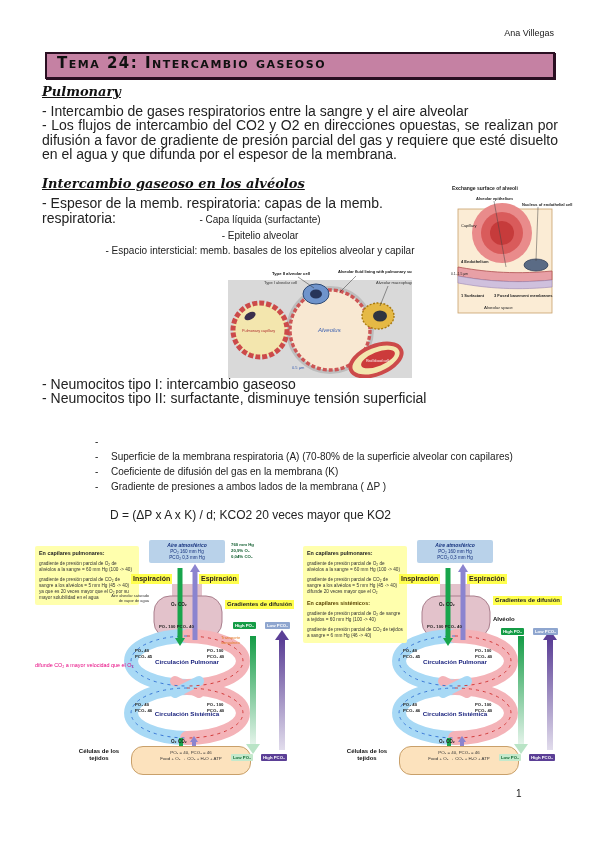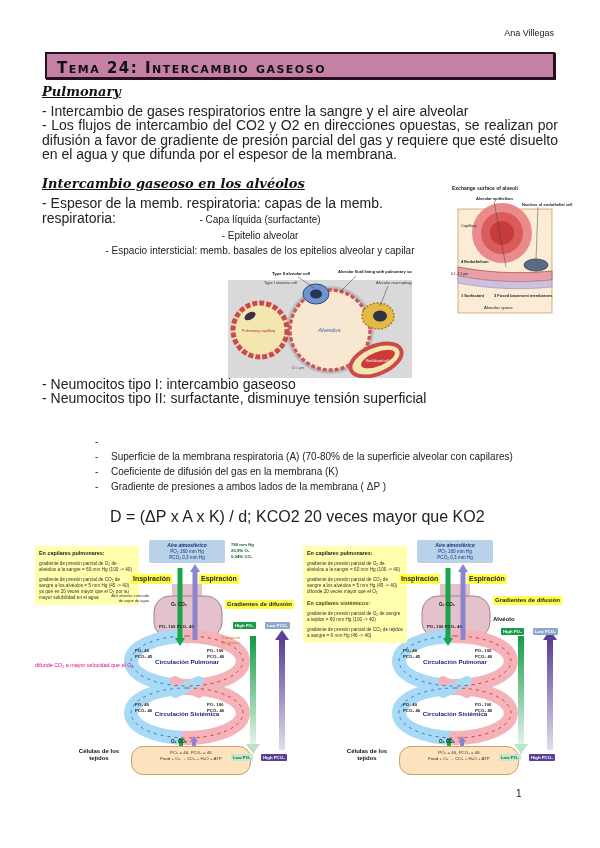--- a/index.html
+++ b/index.html
@@ -1,31 +1,31 @@
 <!DOCTYPE html>
 <html><head>
 <meta charset="utf-8">
 <style>
   html,body{margin:0;padding:0;background:#e8e8e8;}
   .page{position:relative;width:600px;height:848px;background:#ffffff;margin:0 auto;
         font-family:"Liberation Sans",sans-serif;color:#1a1a1a;overflow:hidden;}
   .abs{position:absolute;}
   .author{top:28px;right:46px;font-size:9px;}
   .banner{left:45px;top:52px;width:496px;height:23px;background:#c581a3;border:2px solid #2a0f22;
-          display:flex;align-items:flex-end;padding-left:10px;box-shadow:1px 1px 0 #2a0f22;}
+          display:flex;align-items:flex-start;padding-left:10px;box-shadow:1px 1px 0 #2a0f22;}
   .banner-title{font-family:"DejaVu Sans",sans-serif;font-weight:bold;font-size:15px;
           letter-spacing:1.5px;font-variant:small-caps;color:#111;}
   .script-h{font-family:"DejaVu Serif",serif;font-style:italic;font-weight:bold;font-size:13px;
           text-decoration:underline;color:#111;}
   .body-text{font-size:14px;line-height:14.5px;color:#222;}
   .just{text-align:justify;}
   .list-item{font-size:10px;line-height:15.5px;color:#222;}
   .frow{display:flex;font-size:10px;line-height:15px;color:#222;}
   .frow .dash{width:16px;text-align:left;}
-  .formula{font-size:16px;color:#222;}
+  .formula{font-size:12px;color:#222;}
   .pagenum{left:516px;top:788px;font-size:10px;}
   
   .diagram{position:absolute;width:268px;height:232px;font-family:"Liberation Sans",sans-serif;}
   .dnote{position:absolute;background:#ffffad;border-radius:2px;padding:4px 4px;width:96px;}
   .dnote .nt{font-size:5.4px;font-weight:bold;line-height:1.25;color:#222;}
   .dnote .np{font-size:4.7px;line-height:1.3;margin-top:4px;color:#333;}
   .dnote .nt2{font-size:5.4px;font-weight:bold;line-height:1.25;margin-top:5px;color:#5a4400;}
   .pinknote{position:absolute;color:#e6007e;font-size:5.4px;line-height:1.3;width:110px;}
   .atmosbox{position:absolute;background:#b9d2ea;border-radius:2px;text-align:center;
             padding:2px 2px;width:72px;}

